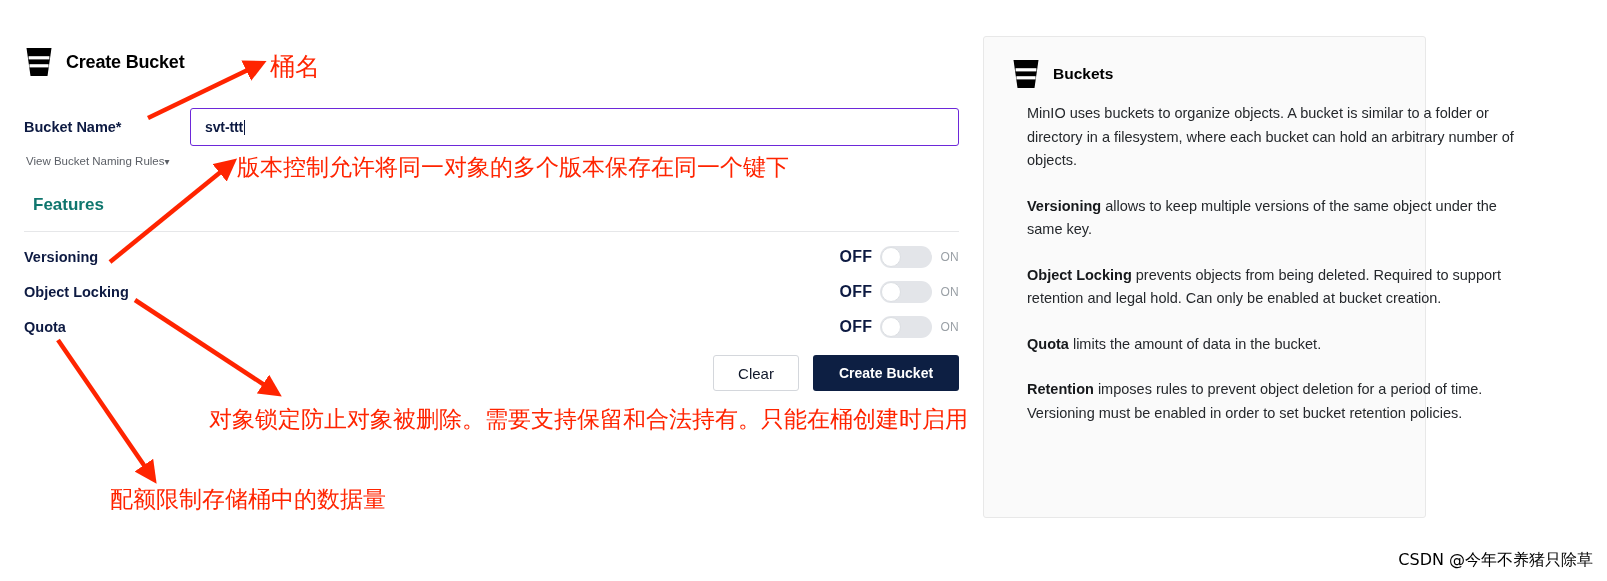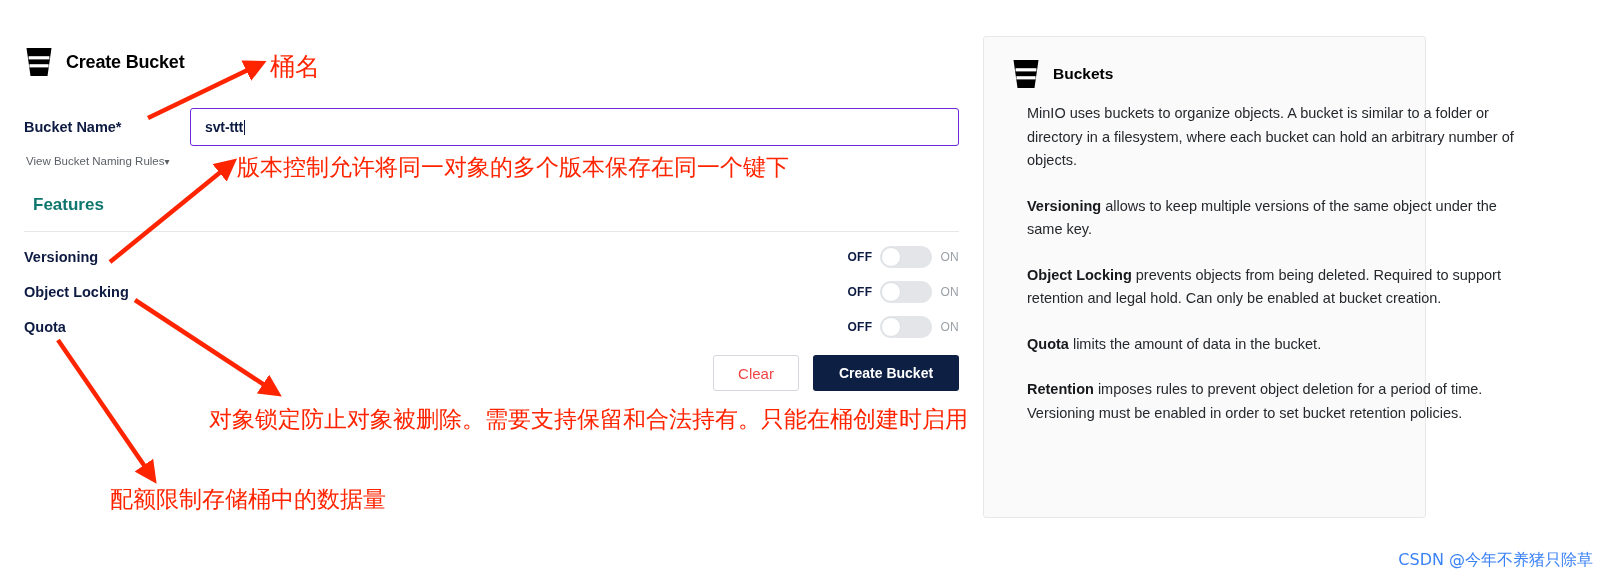--- a/index.html
+++ b/index.html
@@ -122,21 +122,21 @@
     font-weight: bold;
     color: #0d1a42;
     flex: 1;
   }
   .toggle-group {
     display: flex;
     align-items: center;
     gap: 8px;
   }
   .tg-off {
-    font-size: 12px;
+    font-size: 16px;
     font-weight: bold;
     color: #0d1a42;
     letter-spacing: 0.3px;
   }
   .tg-on {
     font-size: 12px;
     color: #9aa0a6;
     letter-spacing: 0.3px;
   }
   .switch {
@@ -171,21 +171,21 @@
     cursor: pointer;
     display: flex;
     align-items: center;
     justify-content: center;
     border: none;
   }
   .btn-clear {
     width: 86px;
     background: #ffffff;
     border: 1px solid #d4d7dc;
-    color: #ef4444;
+    color: #0f172a;
     font-weight: normal;
     font-size: 15px;
   }
   .btn-create {
     width: 146px;
     background: #0d1f43;
     color: #ffffff;
   }
 
   
@@ -240,21 +240,21 @@
   }
   .info-body p { margin: 0 0 22px 0; }
   .info-body p:last-child { margin-bottom: 0; }
   .info-body b { font-weight: bold; color: #17191c; }
 
   
   #watermark {
     position: absolute;
     right: 14px; bottom: 10px;
     font-size: 16px;
-    color: #3b82f6;
+    color: #000000;
     font-family: "DejaVu Sans", sans-serif;
     white-space: nowrap;
   }
 </style>
 </head>
 <body>
 
 <div id="root">
 
   <div id="left-panel">

